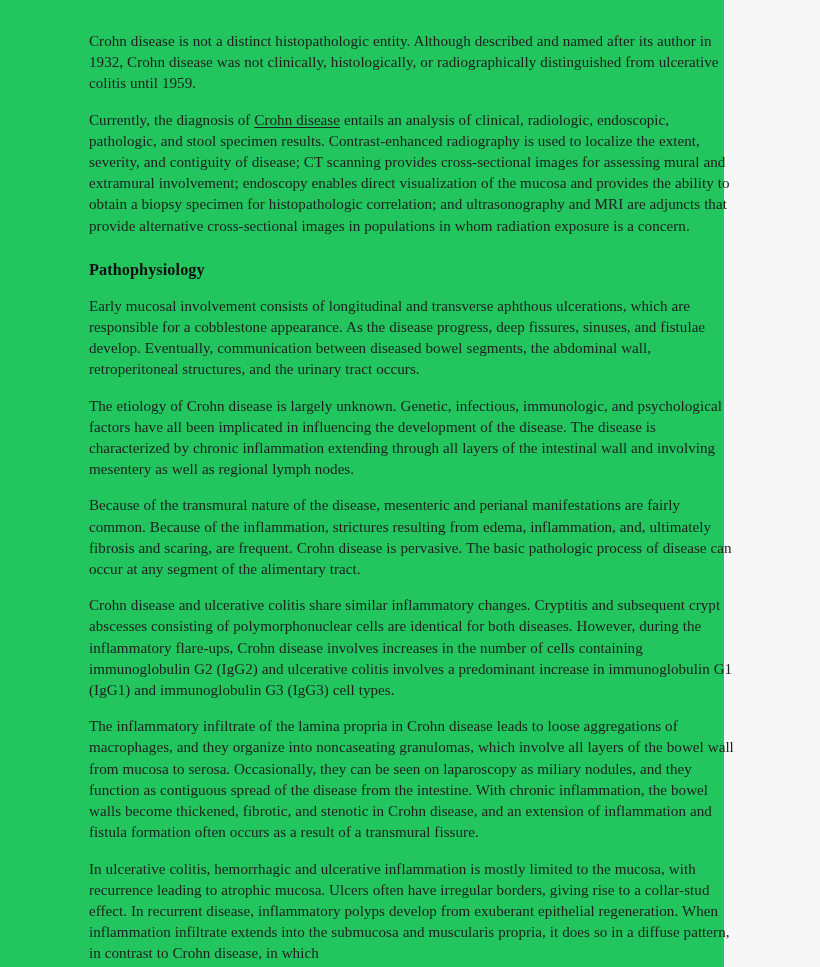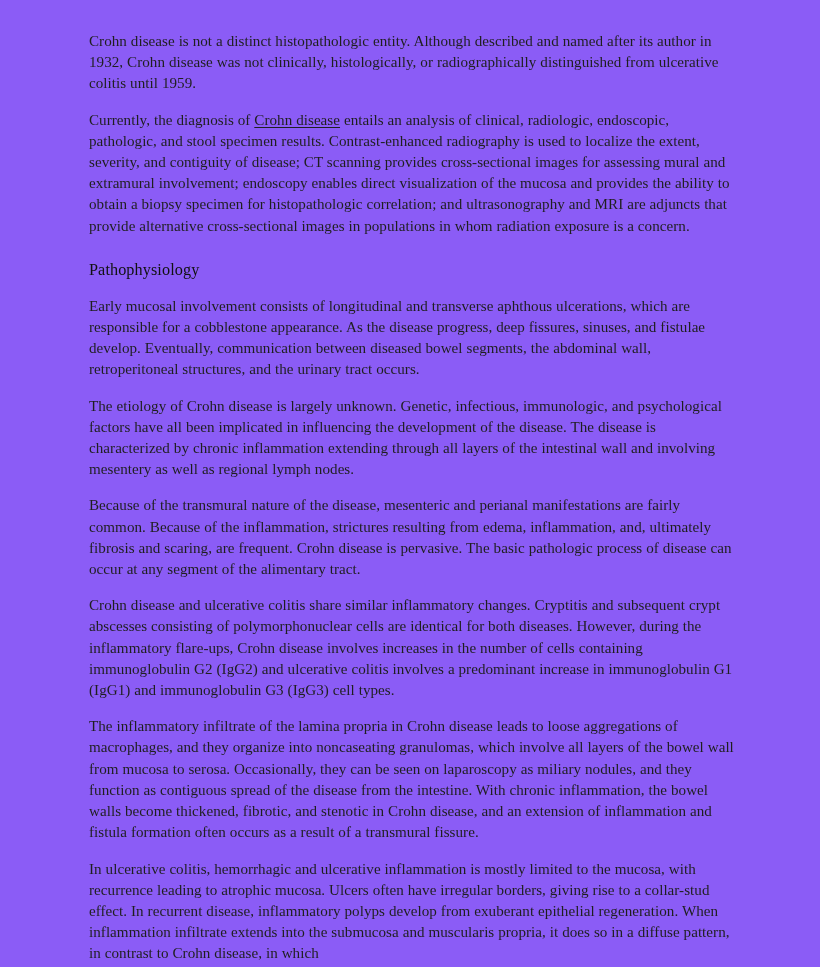--- a/index.html
+++ b/index.html
@@ -11,23 +11,23 @@
     width: 820px;
     height: 967px;
     background: #f7f7f7;
     font-family: "Liberation Serif", "DejaVu Serif", serif;
     color: #1c1c1c;
     overflow: hidden;
     -webkit-font-smoothing: antialiased;
   }
   .page {
     position: relative;
-    width: 820px;
+    width: 724px;
     height: 967px;
-    background: #8b5cf6;
+    background: #22c55e;
     box-sizing: border-box;
   }
   .content {
     position: absolute;
     left: 89px;
     top: 31px;
     width: 648px;
   }
   p.para {
     margin: 0 0 15px 0;
@@ -35,21 +35,21 @@
     line-height: 21.2px;
     text-align: left;
     color: #1f1f1f;
     letter-spacing: 0.04px;
     word-spacing: 0.1px;
   }
   h2.heading {
     margin: 23px 0 15px 0;
     font-size: 16.2px;
     line-height: 21px;
-    font-weight: normal;
+    font-weight: bold;
     color: #111111;
     letter-spacing: 0.1px;
   }
   .doclink {
     text-decoration: underline;
     text-underline-offset: 1.5px;
     color: inherit;
     cursor: pointer;
   }
   .para:last-child {

